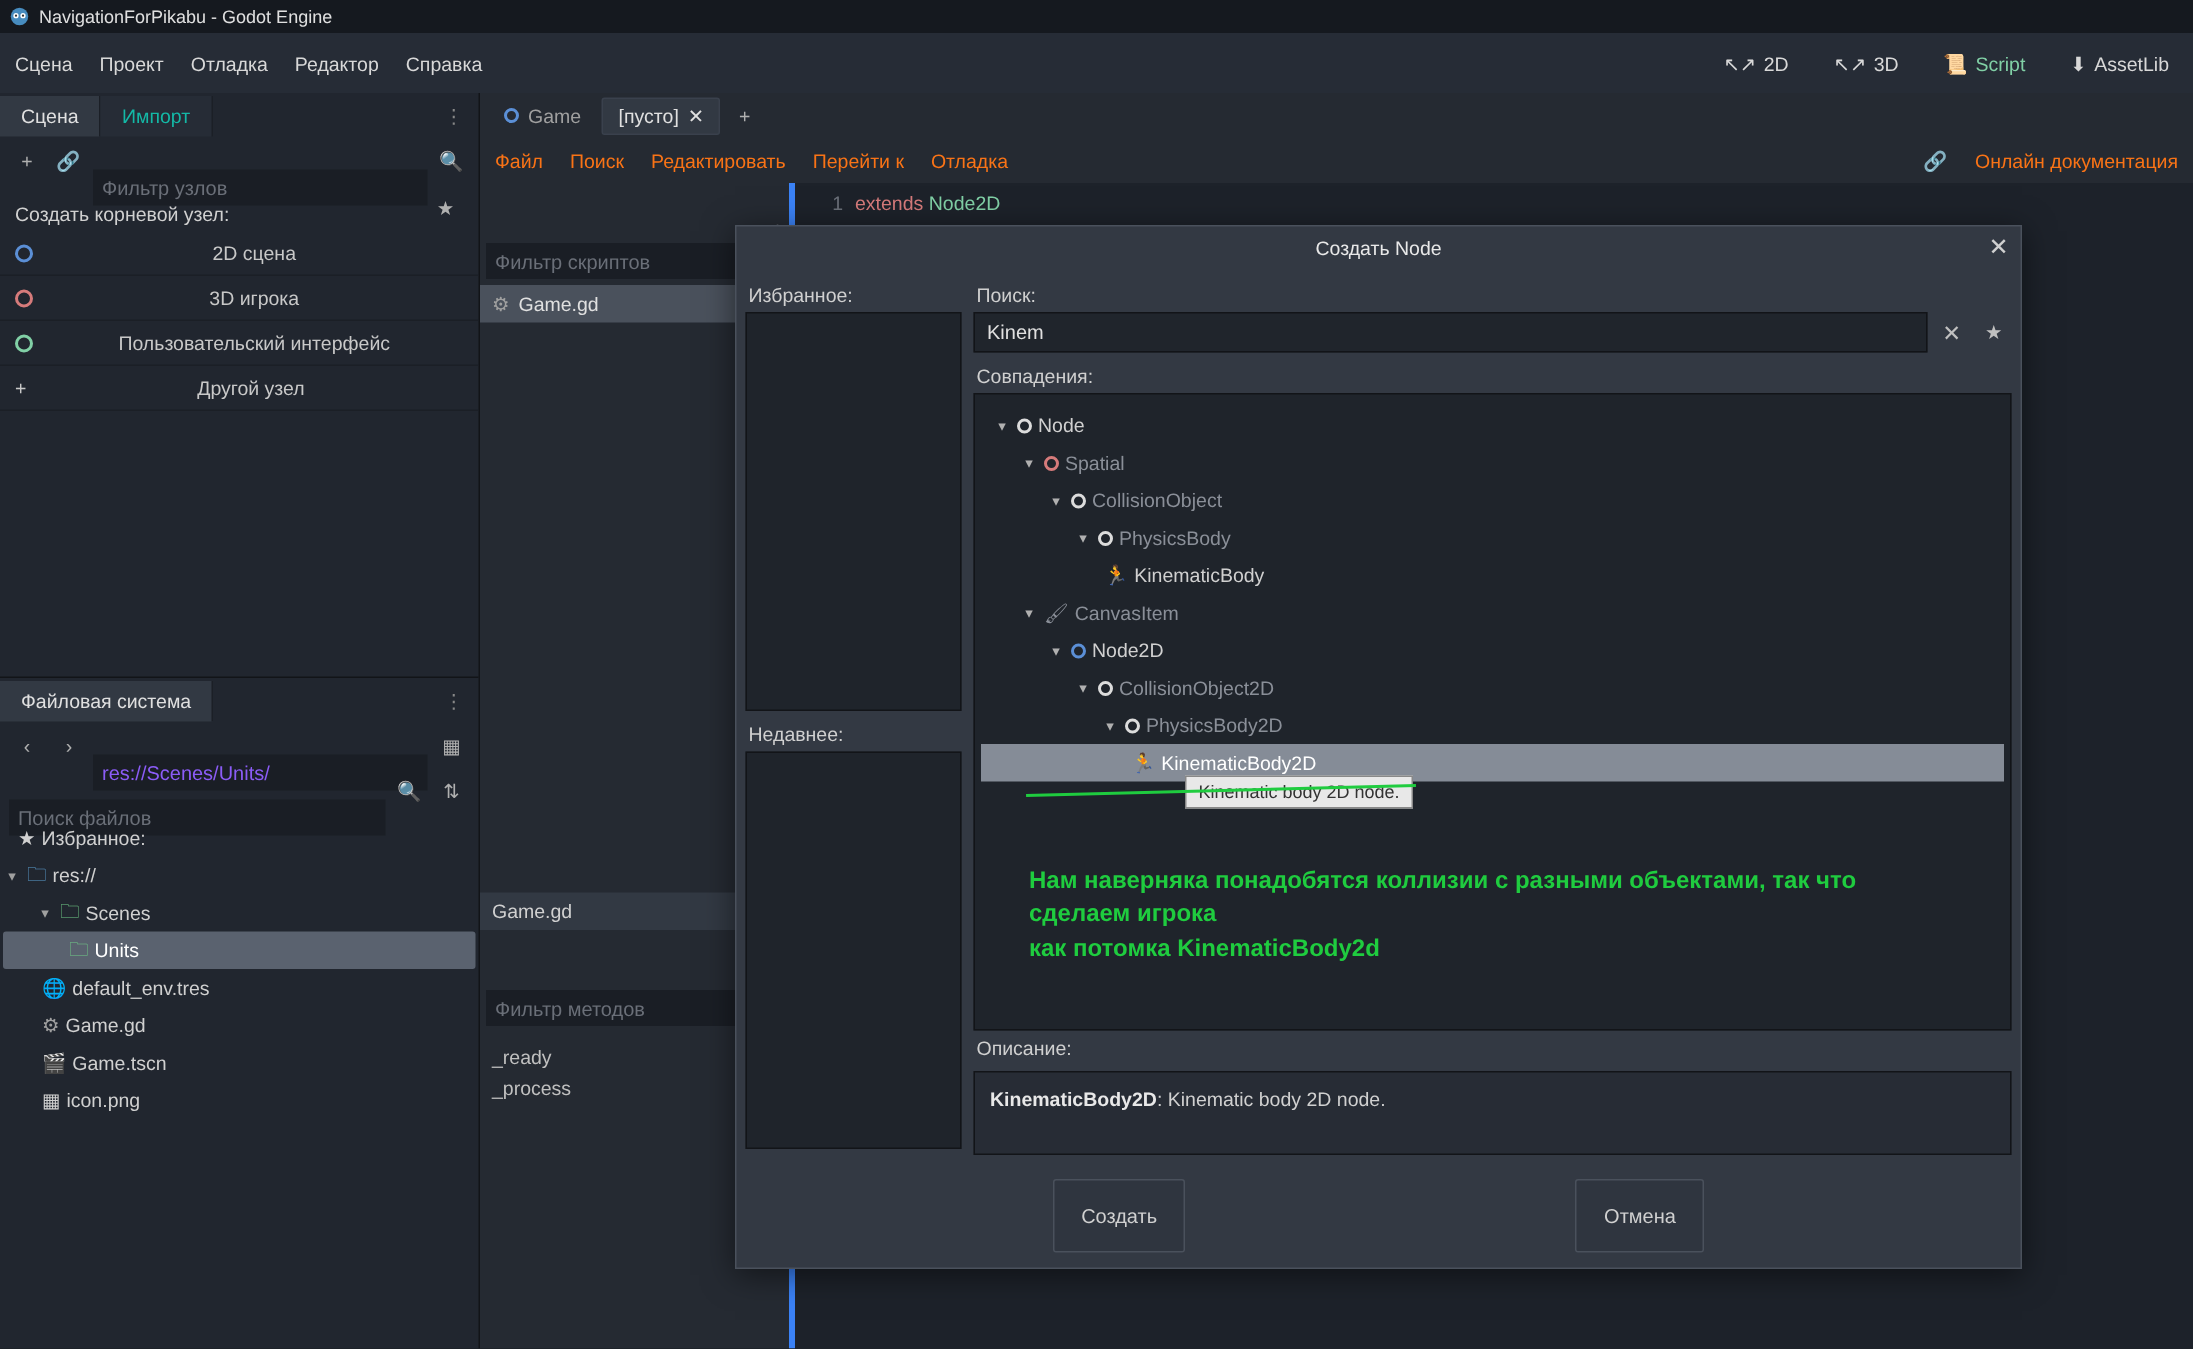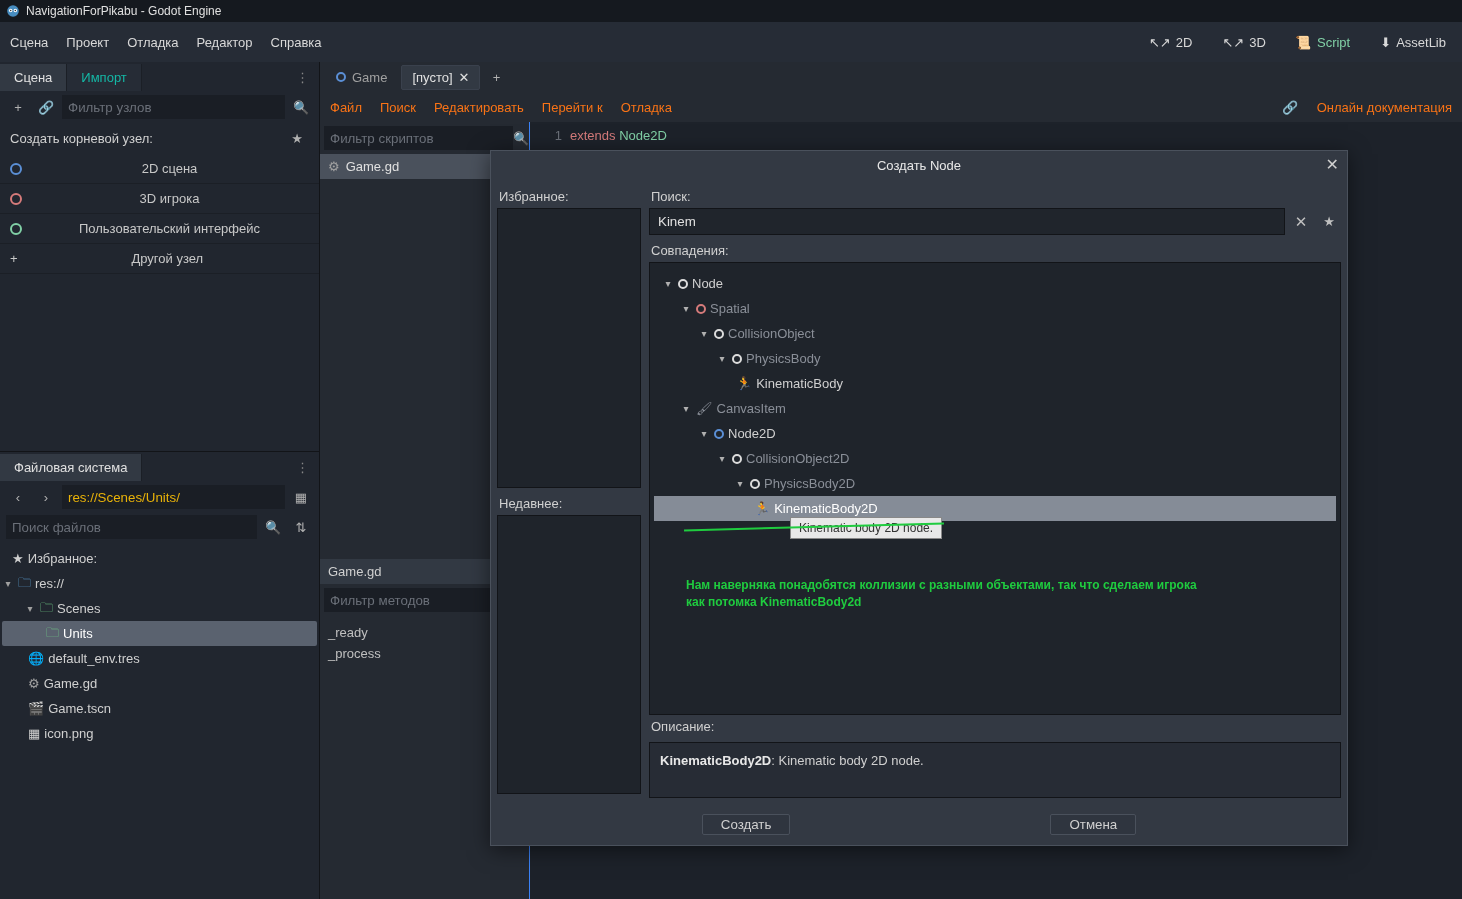--- a/index.html
+++ b/index.html
@@ -90,29 +90,30 @@
   height: 24px;
   display: flex;
   align-items: center;
   justify-content: center;
   color: #b0b0b0;
 }
 .input-dark {
   flex: 1;
   background: #1a1e25;
   border: none;
-  color: #eab308;
+  color: #8b5cf6;
   padding: 4px 6px;
   height: 24px;
   outline: none;
+  margin-top: 36px;
 }
 .input-dark::placeholder { color: #6a6f78; }
 .section-label {
   display: flex;
-  align-items: center;
+  align-items: flex-end;
   padding: 4px 10px;
   color: #d0d0d0;
   gap: 40px;
 }
 .section-label .iconbtn { margin-left: auto; }
 .scene-opts {
   display: flex;
   flex-direction: column;
 }
 .scene-opt {
@@ -212,21 +213,21 @@
 }
 .script-menubar .spacer { flex: 1; }
 .script-body {
   display: flex;
   flex: 1;
 }
 .script-side {
   width: 210px;
   display: flex;
   flex-direction: column;
-  border-right: 1px solid #3b82f6;
+  border-right: 4px solid #3b82f6;
 }
 .script-side .filter {
   display: flex;
   align-items: center;
   padding: 4px;
 }
 .script-side .scriptlist { height: 380px; }
 .script-entry {
   display: flex;
   align-items: center;
@@ -362,21 +363,21 @@
   height: 2px;
   background: #1fcc3f;
   transform: rotate(-1.5deg);
 }
 .annotation {
   position: absolute;
   left: 36px;
   top: 314px;
   color: #1fcc3f;
   font-weight: 700;
-  font-size: 12px;
+  font-size: 16px;
   line-height: 1.4;
   max-width: 580px;
 }
 .desc-box {
   background: #272c35;
   border: 1px solid #121418;
   padding: 10px;
   margin-top: 4px;
   height: 56px;
   color: #d0d0d0;
@@ -385,21 +386,21 @@
 .dialog-buttons {
   display: flex;
   justify-content: center;
   gap: 260px;
   padding: 10px;
 }
 .btn {
   background: #2f353f;
   border: 1px solid #4a515c;
   color: #d0d0d0;
-  padding: 2px 18px;
+  padding: 16px 18px;
   border-radius: 2px;
 }
 </style>
 </head>
 <body>
 
 <div class="titlebar">
   <svg viewBox="0 0 24 24">
       <circle cx="12" cy="12" r="10" fill="#478cbf"></circle>
       <circle cx="8" cy="11" r="3" fill="#fff"></circle>

